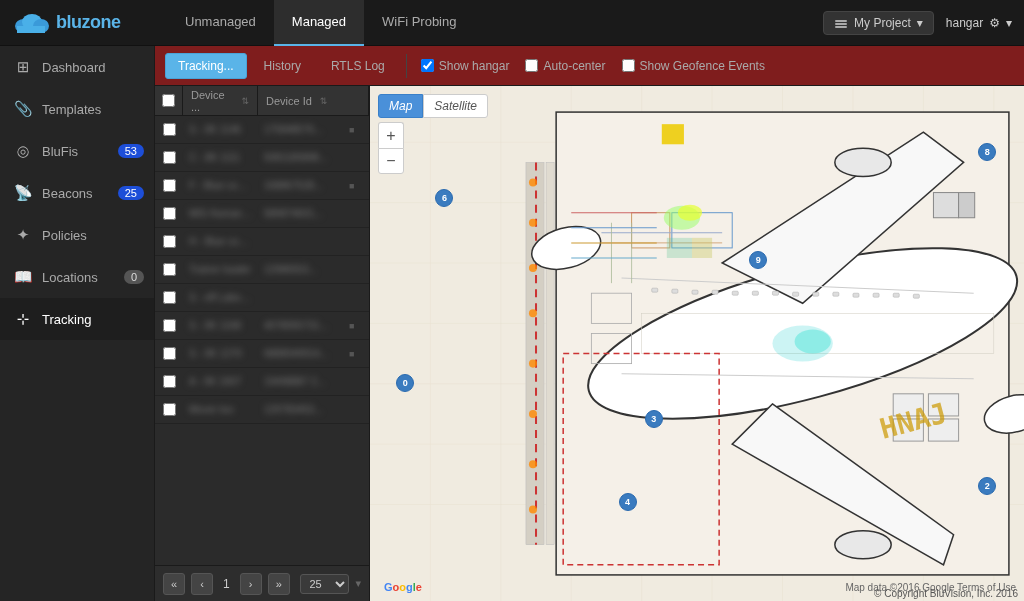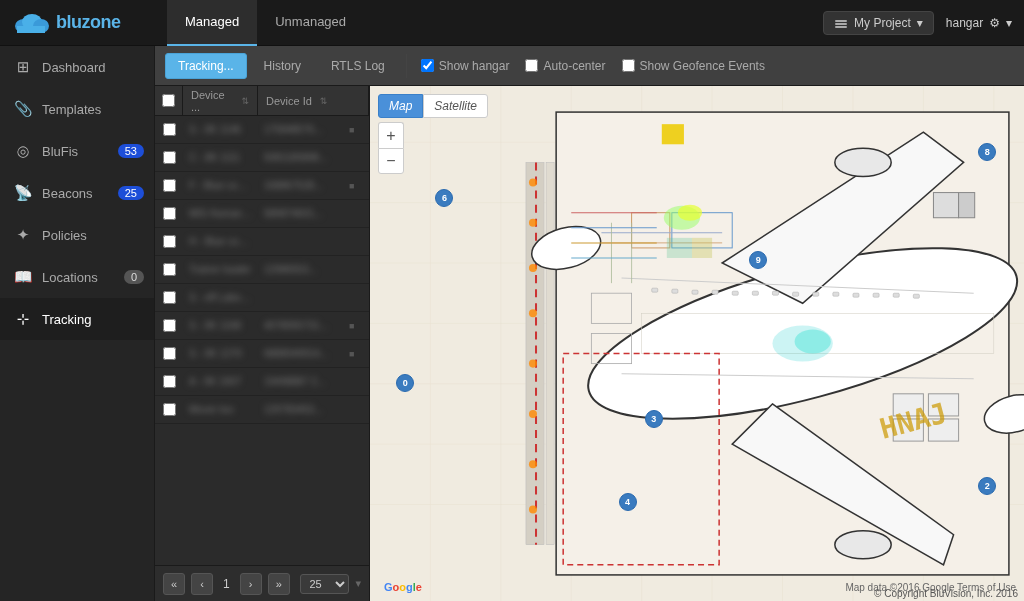--- a/index.html
+++ b/index.html
@@ -75,21 +75,21 @@
     .sidebar-item .badge.blue { background: #1d4ed8; color: #fff; }
     .sidebar-icon { width: 18px; text-align: center; font-size: 15px; }
 
     
     .content-area {
       flex: 1; display: flex; flex-direction: column; overflow: hidden;
     }
 
     
     .sub-nav {
-      background: #404040; height: 40px; display: flex; align-items: center;
+      background: #7f1d1d; height: 40px; display: flex; align-items: center;
       padding: 0 10px; gap: 4px; border-bottom: 1px solid #1a1a1a; flex-shrink: 0;
     }
     .sub-tab {
       padding: 5px 12px; font-size: 12px; border-radius: 3px; cursor: pointer;
       color: #aaa; border: 1px solid transparent;
     }
     .sub-tab.active { background: #5ab4e8; color: #fff; border-color: #4aa3d7; }
     .sub-nav-divider { width: 1px; height: 24px; background: #444; margin: 0 4px; }
     .checkbox-item {
       display: flex; align-items: center; gap: 5px; font-size: 12px; color: #aaa;
@@ -211,22 +211,23 @@
     <svg class="logo-cloud" viewBox="0 0 38 22" fill="none">
       <ellipse cx="12" cy="14" rx="9" ry="7" fill="#3a9ad9"></ellipse>
       <ellipse cx="20" cy="10" rx="10" ry="8" fill="#4ab0e8"></ellipse>
       <ellipse cx="29" cy="14" rx="8" ry="7" fill="#3a9ad9"></ellipse>
       <rect x="5" y="14" width="28" height="7" fill="#4ab0e8"></rect>
     </svg>
     <span class="logo-text">bluzone</span>
   </div>
 
   <div class="tabs-area">
+    <div class="top-tab">Unmanaged</div>
     <div class="top-tab active">Managed</div>
-    <div class="top-tab">Unmanaged</div>
+    <div class="top-tab">WiFi Probing</div>
   </div>
 
   <div class="top-right">
     <div class="project-btn">
       <svg width="14" height="14" viewBox="0 0 14 14" fill="#aaa">
         <rect x="1" y="4" width="12" height="2" rx="1"></rect>
         <rect x="1" y="7" width="12" height="2" rx="1"></rect>
         <rect x="1" y="10" width="12" height="2" rx="1"></rect>
       </svg>
       <span>My Project</span>

